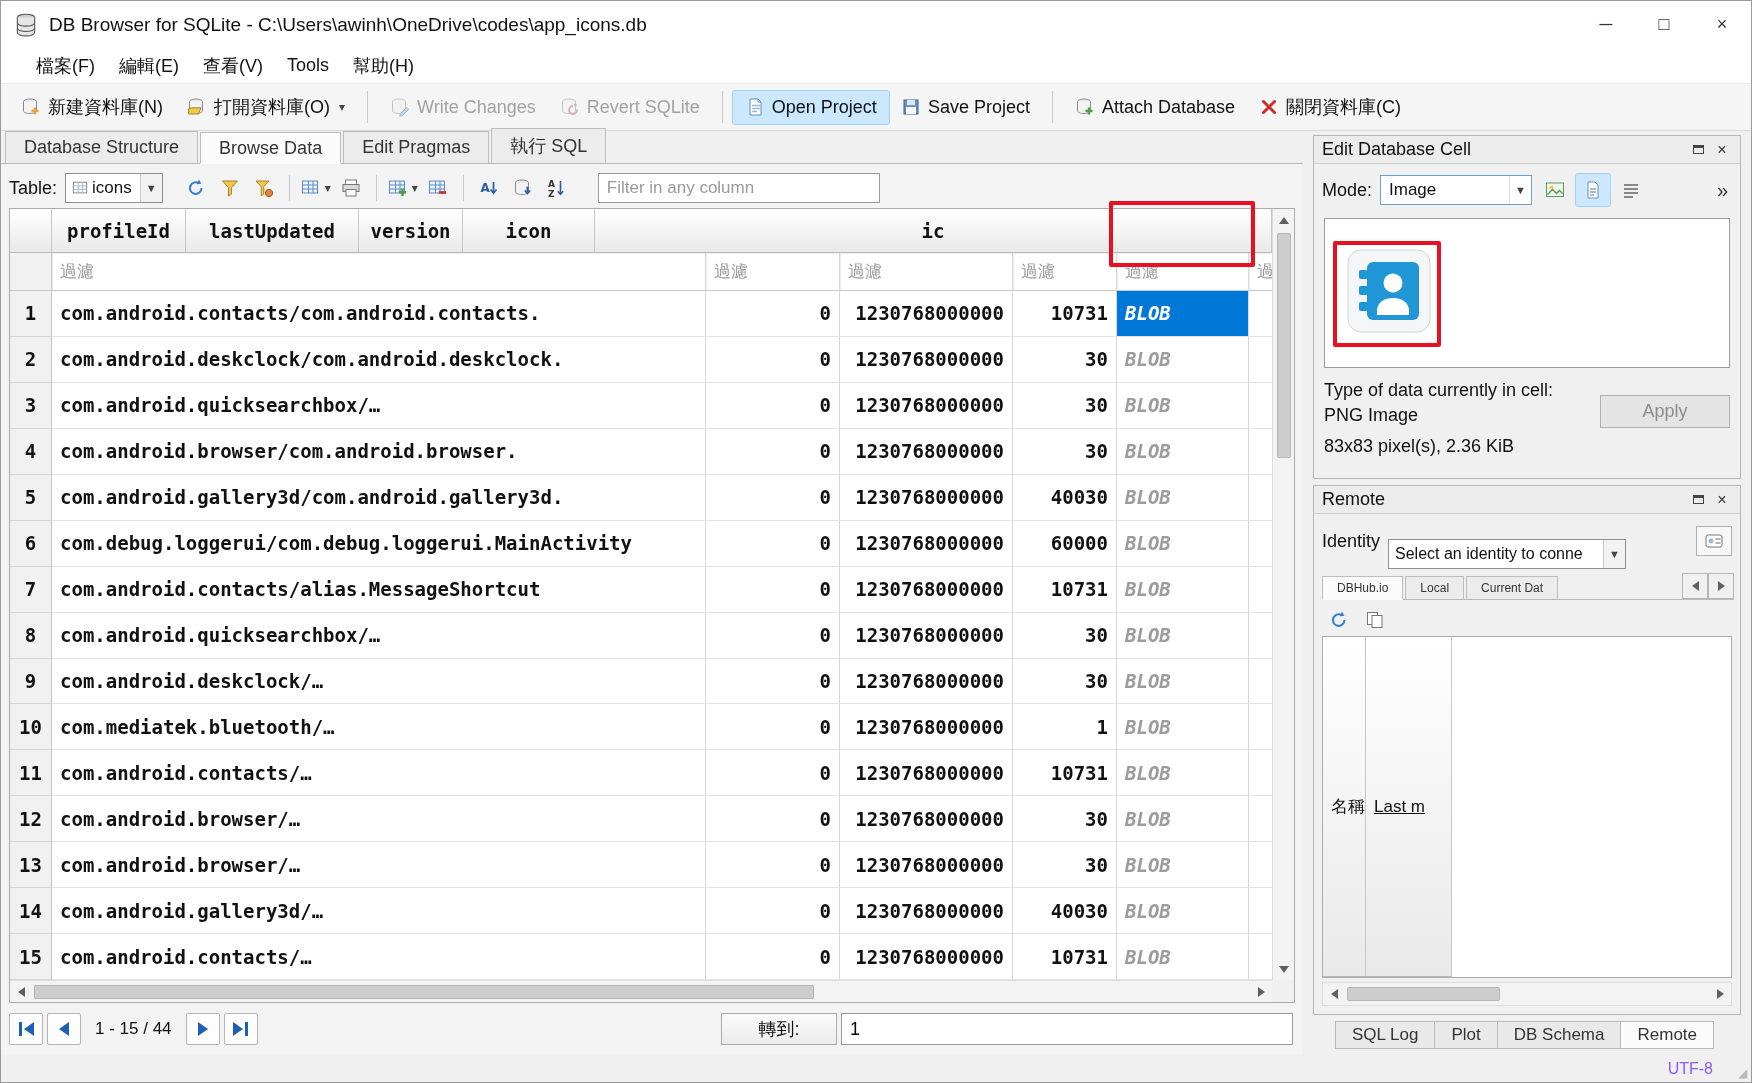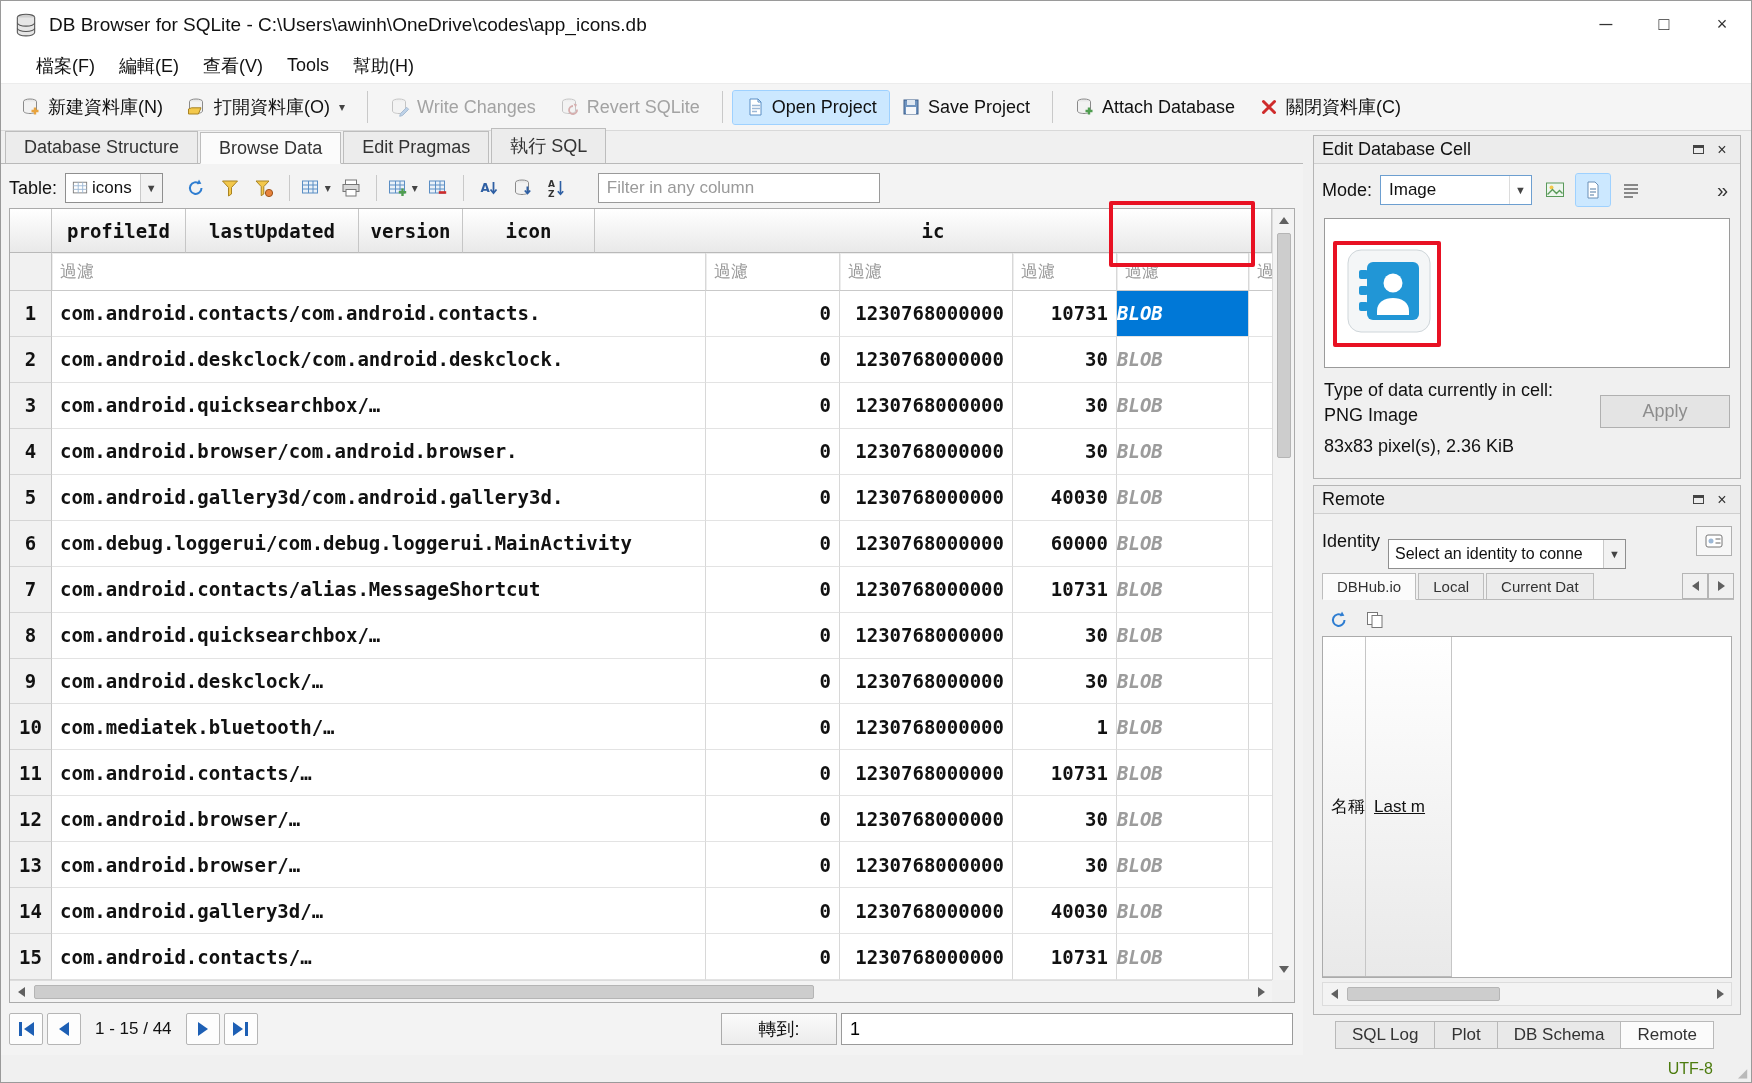--- a/index.html
+++ b/index.html
@@ -57,21 +57,21 @@
   .grid{position:absolute;left:0;top:0;right:22px;bottom:22px;display:flex;flex-direction:column;overflow:hidden;}
   .trow{display:flex;flex:1;min-height:0;}
   .trow.thead{flex:0 0 44px;}
   .trow.tfilter{flex:0 0 38px;}
   .cell{display:flex;align-items:center;overflow:hidden;white-space:nowrap;border-right:1px solid #d8d8d8;border-bottom:1px solid #e3e3e3;font-family:"DejaVu Sans Mono",monospace;font-weight:700;font-size:19px;}
   .c-num{flex:0 0 42px;background:#f1f1f1;justify-content:center;border-right:1px solid #c6c6c6;border-bottom:1px solid #d5d5d5;}
   .c-name{flex:0 0 654px;padding-left:8px;}
   .c-pid{flex:0 0 134px;}
   .c-upd{flex:0 0 173px;}
   .c-ver{flex:0 0 104px;}
-  .c-icon{flex:0 0 132px;padding-left:0;}
+  .c-icon{flex:0 0 132px;padding-left:8px;}
   .c-extra{flex:1 1 auto;border-right:none;}
   .cell.num{justify-content:flex-end;padding-right:8px;}
   .hcell{background:linear-gradient(#ffffff,#e9e9e9);justify-content:center !important;padding:0 !important;border-right:1px solid #c6c6c6;border-bottom:1px solid #b9b9b9;}
   .fcell{background:#fff;color:#9a9a9a;font-family:"Liberation Sans",sans-serif;font-weight:400;font-size:17px;justify-content:flex-start;padding-left:8px !important;border-bottom:1px solid #c9c9c9;box-shadow:inset 1px 1px 0 #ededed;}
   .fcorner{background:#f1f1f1;border-bottom:1px solid #c9c9c9;}
   .blob{color:#9c9c9c;font-style:italic;}
   .blob.selected{background:#0078d7;color:#fff;}
 
   
   .vscroll{position:absolute;right:0;top:0;bottom:22px;width:22px;background:#f3f3f3;border-left:1px solid #dcdcdc;display:flex;flex-direction:column;align-items:center;}
@@ -119,42 +119,42 @@
   .apply-btn{margin-left:auto;width:130px;height:33px;background:#e4e4e4;border:1px solid #b0b0b0;color:#8d8d8d;font-size:18px;display:flex;align-items:center;justify-content:center;}
   .sizeinfo{font-size:18px;margin:8px 10px 0 10px;}
 
   .identity-row{display:flex;align-items:center;margin:10px 8px 0 8px;height:34px;gap:8px;}
   .identity-label{font-size:18px;}
   .identity-combo{width:238px;height:30px;border:1px solid #8f8f8f;background:#fff;display:flex;align-items:center;padding-left:6px;font-size:16px;overflow:hidden;white-space:nowrap;margin-top:25px;}
   .identity-combo .cdrop{margin-left:auto;flex:0 0 22px;align-self:stretch;display:flex;align-items:center;justify-content:center;font-size:11px;color:#444;border-left:1px solid #c9c9c9;background:#f2f2f2;}
   .id-btn{margin-left:auto;width:36px;height:30px;border:1px solid #b0b0b0;background:#f7f7f7;display:flex;align-items:center;justify-content:center;}
 
   .rtabs{display:flex;align-items:flex-end;margin:12px 6px 0 8px;height:30px;border-bottom:1px solid #b9b9b9;}
-  .rtab{padding:4px 14px;font-size:15px;background:#ececec;border:1px solid #bdbdbd;border-bottom:none;margin-right:2px;white-space:nowrap;overflow:hidden;color:#333;}
+  .rtab{padding:4px 14px;font-size:12px;background:#ececec;border:1px solid #bdbdbd;border-bottom:none;margin-right:2px;white-space:nowrap;overflow:hidden;color:#333;}
   .rtab.active{background:#fbfbfb;border-bottom:1px solid #fbfbfb;position:relative;top:1px;}
   .rtab-arrows{margin-left:auto;display:flex;}
   .rtab-arrow{width:26px;height:26px;background:#f0f0f0;border:1px solid #b5b5b5;display:flex;align-items:center;justify-content:center;}
   .rtoolbar{display:flex;align-items:center;gap:6px;margin:4px 8px 0 10px;height:32px;}
   .rtable{flex:1;margin:0 8px;background:#fff;border:1px solid #ababab;display:flex;flex-direction:row;overflow:hidden;gap:40px;}
   .rthead{display:flex;flex:0 0 30px;background:linear-gradient(#ffffff,#e9e9e9);border-bottom:1px solid #b9b9b9;}
   .rhcell{display:flex;align-items:center;padding-left:8px;font-size:17px;border-right:1px solid #c6c6c6;white-space:nowrap;overflow:hidden;}
   .rhcell.grow{flex:1;}
   .rhcell:last-child{flex:0 0 86px;text-decoration:underline;}
   .rbody{flex:1;background:#fff;}
   .rhscroll{flex:0 0 22px;margin:4px 8px 8px 8px;background:#f3f3f3;border:1px solid #dcdcdc;display:flex;align-items:center;}
   .rhthumb{width:42%;height:14px;background:#cdcdcd;border:1px solid #b5b5b5;border-radius:2px;margin-left:2px;}
 
   .dock-tabs{height:28px;margin-top:6px;display:flex;padding-left:22px;}
   .dtab{padding:3px 16px;font-size:17px;background:#e9e9e9;border:1px solid #b9b9b9;border-right:none;display:flex;align-items:center;color:#333;}
   .dtab:last-child{border-right:1px solid #b9b9b9;}
   .dtab.active{background:#fbfbfb;}
 
   
   .statusbar{position:absolute;left:0;bottom:0;width:1752px;height:27px;background:#f0f0f0;display:flex;align-items:center;}
-  .enc{margin-left:auto;font-size:16px;color:#4d7c0f;margin-right:40px;}
+  .enc{margin-left:auto;font-size:16px;color:#8b5cf6;margin-right:40px;}
   .grip{position:absolute;right:3px;bottom:3px;width:12px;height:12px;color:#b9b9b9;font-size:12px;line-height:12px;}
 
   
   .annotation{position:absolute;border:4px solid #e81123;border-radius:2px;z-index:60;pointer-events:none;background:transparent;}
   .ann-icon-col{left:1108px;top:200px;width:146px;height:66px;}
   .ann-preview{left:1332px;top:240px;width:108px;height:106px;}
 </style>
 </head>
 <body>
 

